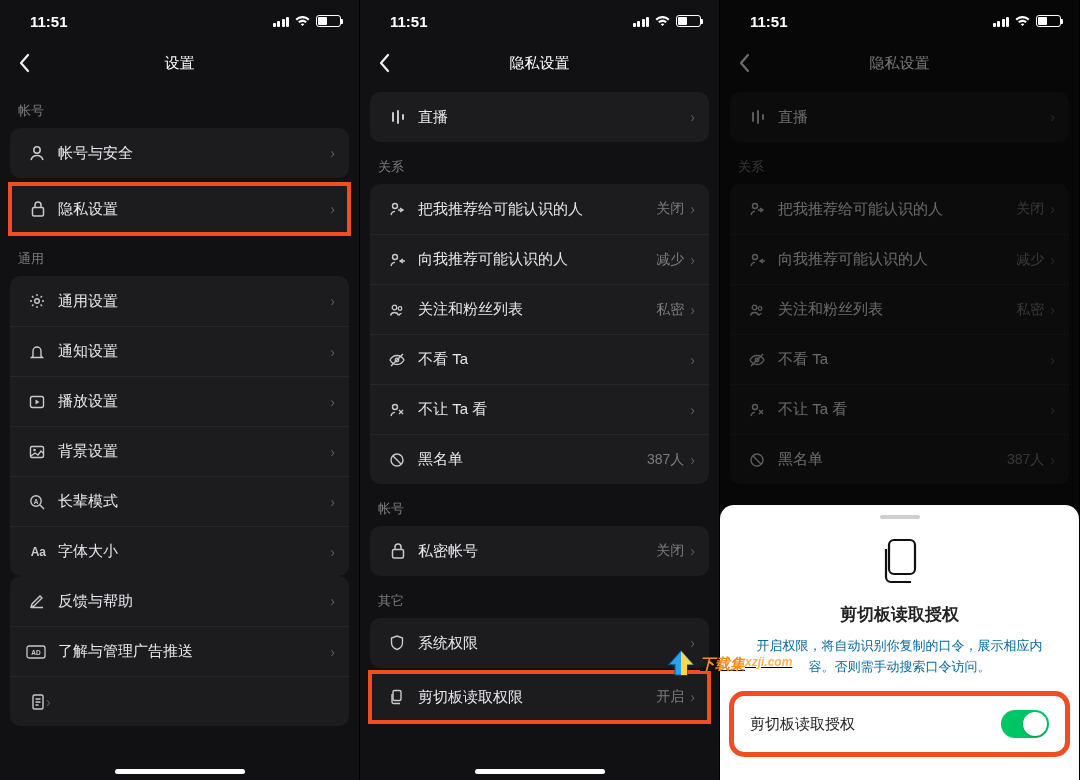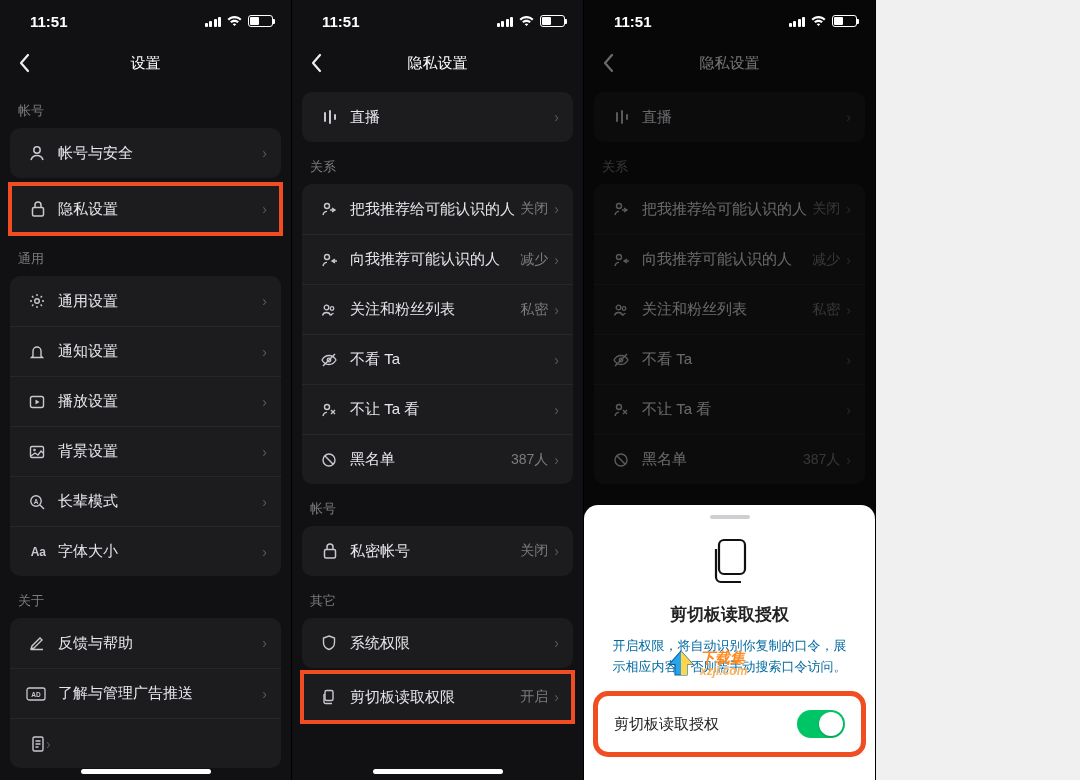--- a/index.html
+++ b/index.html
@@ -1,18 +1,18 @@
 <!DOCTYPE html>
 <html><head>
 <meta charset="utf-8">
 <style>
   *{box-sizing:border-box;margin:0;padding:0;font-family:-apple-system,"PingFang SC","Helvetica Neue",sans-serif;}
   body{background:#f0f0f0;width:1080px;height:780px;overflow:hidden;}
   .container{display:flex;width:1080px;height:780px;}
-  .phone{width:292px;height:780px;background:#111113;color:#eee;position:relative;overflow:hidden;border-right:1px solid #000;}
+  .phone{width:360px;height:780px;background:#111113;color:#eee;position:relative;overflow:hidden;border-right:1px solid #000;}
   .phone:last-child{border-right:none;}
   .overlay{position:absolute;inset:0;background:rgba(0,0,0,0.55);z-index:5;}
   .statusbar{display:flex;justify-content:space-between;align-items:center;padding:8px 18px 6px 30px;font-size:15px;font-weight:600;color:#fff;height:40px;}
   .status-icons{display:flex;align-items:center;gap:5px;}
   .bars{display:inline-flex;align-items:flex-end;gap:1.5px;height:11px;}
   .bars span{display:block;width:3px;background:#fff;border-radius:1px;}
   .bars span:nth-child(1){height:4px;}.bars span:nth-child(2){height:6px;}.bars span:nth-child(3){height:8px;}.bars span:nth-child(4){height:10px;}
   .battery{position:relative;width:25px;height:12px;border:1px solid #fff;border-radius:3px;display:inline-block;}
   .battery::after{content:"";position:absolute;right:-3px;top:3px;width:2px;height:5px;background:#fff;border-radius:0 1px 1px 0;}
   .battery .fill{position:absolute;left:1px;top:1px;bottom:1px;width:40%;background:#fff;border-radius:1px;}
@@ -156,21 +156,20 @@
     </div>
     <div class="row">
       <span class="icon">
             <span style="font-size:12px;color:#c8c8ce;font-weight:600">Aa</span>
           </span>
       <span class="label">字体大小</span>
       <span class="chevron">›</span>
     </div>
   </div>
 
-  <div class="section-label">关于</div>
   <div class="list">
     <div class="row">
       <span class="icon">
             <svg width="18" height="18" viewBox="0 0 18 18">
               <path d="M3 15l1-3 8-8 2 2-8 8-3 1zM3 15.5h12" stroke="#c8c8ce" stroke-width="1.4" fill="none"></path>
             </svg>
           </span>
       <span class="label">反馈与帮助</span>
       <span class="chevron">›</span>
     </div>
@@ -480,19 +479,19 @@
           </div>
     </div>
   </div>
 </div>
 
 <div class="watermark" style="left:666px;top:648px;">
   <svg class="wm-arrow" viewBox="0 0 40 40">
     <path d="M20 4 L36 22 L28 22 L28 36 L12 36 L12 22 L4 22 Z" fill="#2aa4e8" stroke="#0c5c9e" stroke-width="1.5"></path>
     <path d="M20 4 L36 22 L28 22 L28 36 L20 36 Z" fill="#ffd54a"></path>
   </svg>
-  <span style="display:flex;flex-direction:column;line-height:1;">
+  <span style="display:flex;flex-direction:row;line-height:1;text-decoration:underline;">
     <span style="color:#ff8a1f;font-size:15px;">下载集</span>
     <span style="color:#ffb055;font-size:12px;">xzji.com</span>
   </span>
 </div>
 
 </div>
 
 </body></html>

